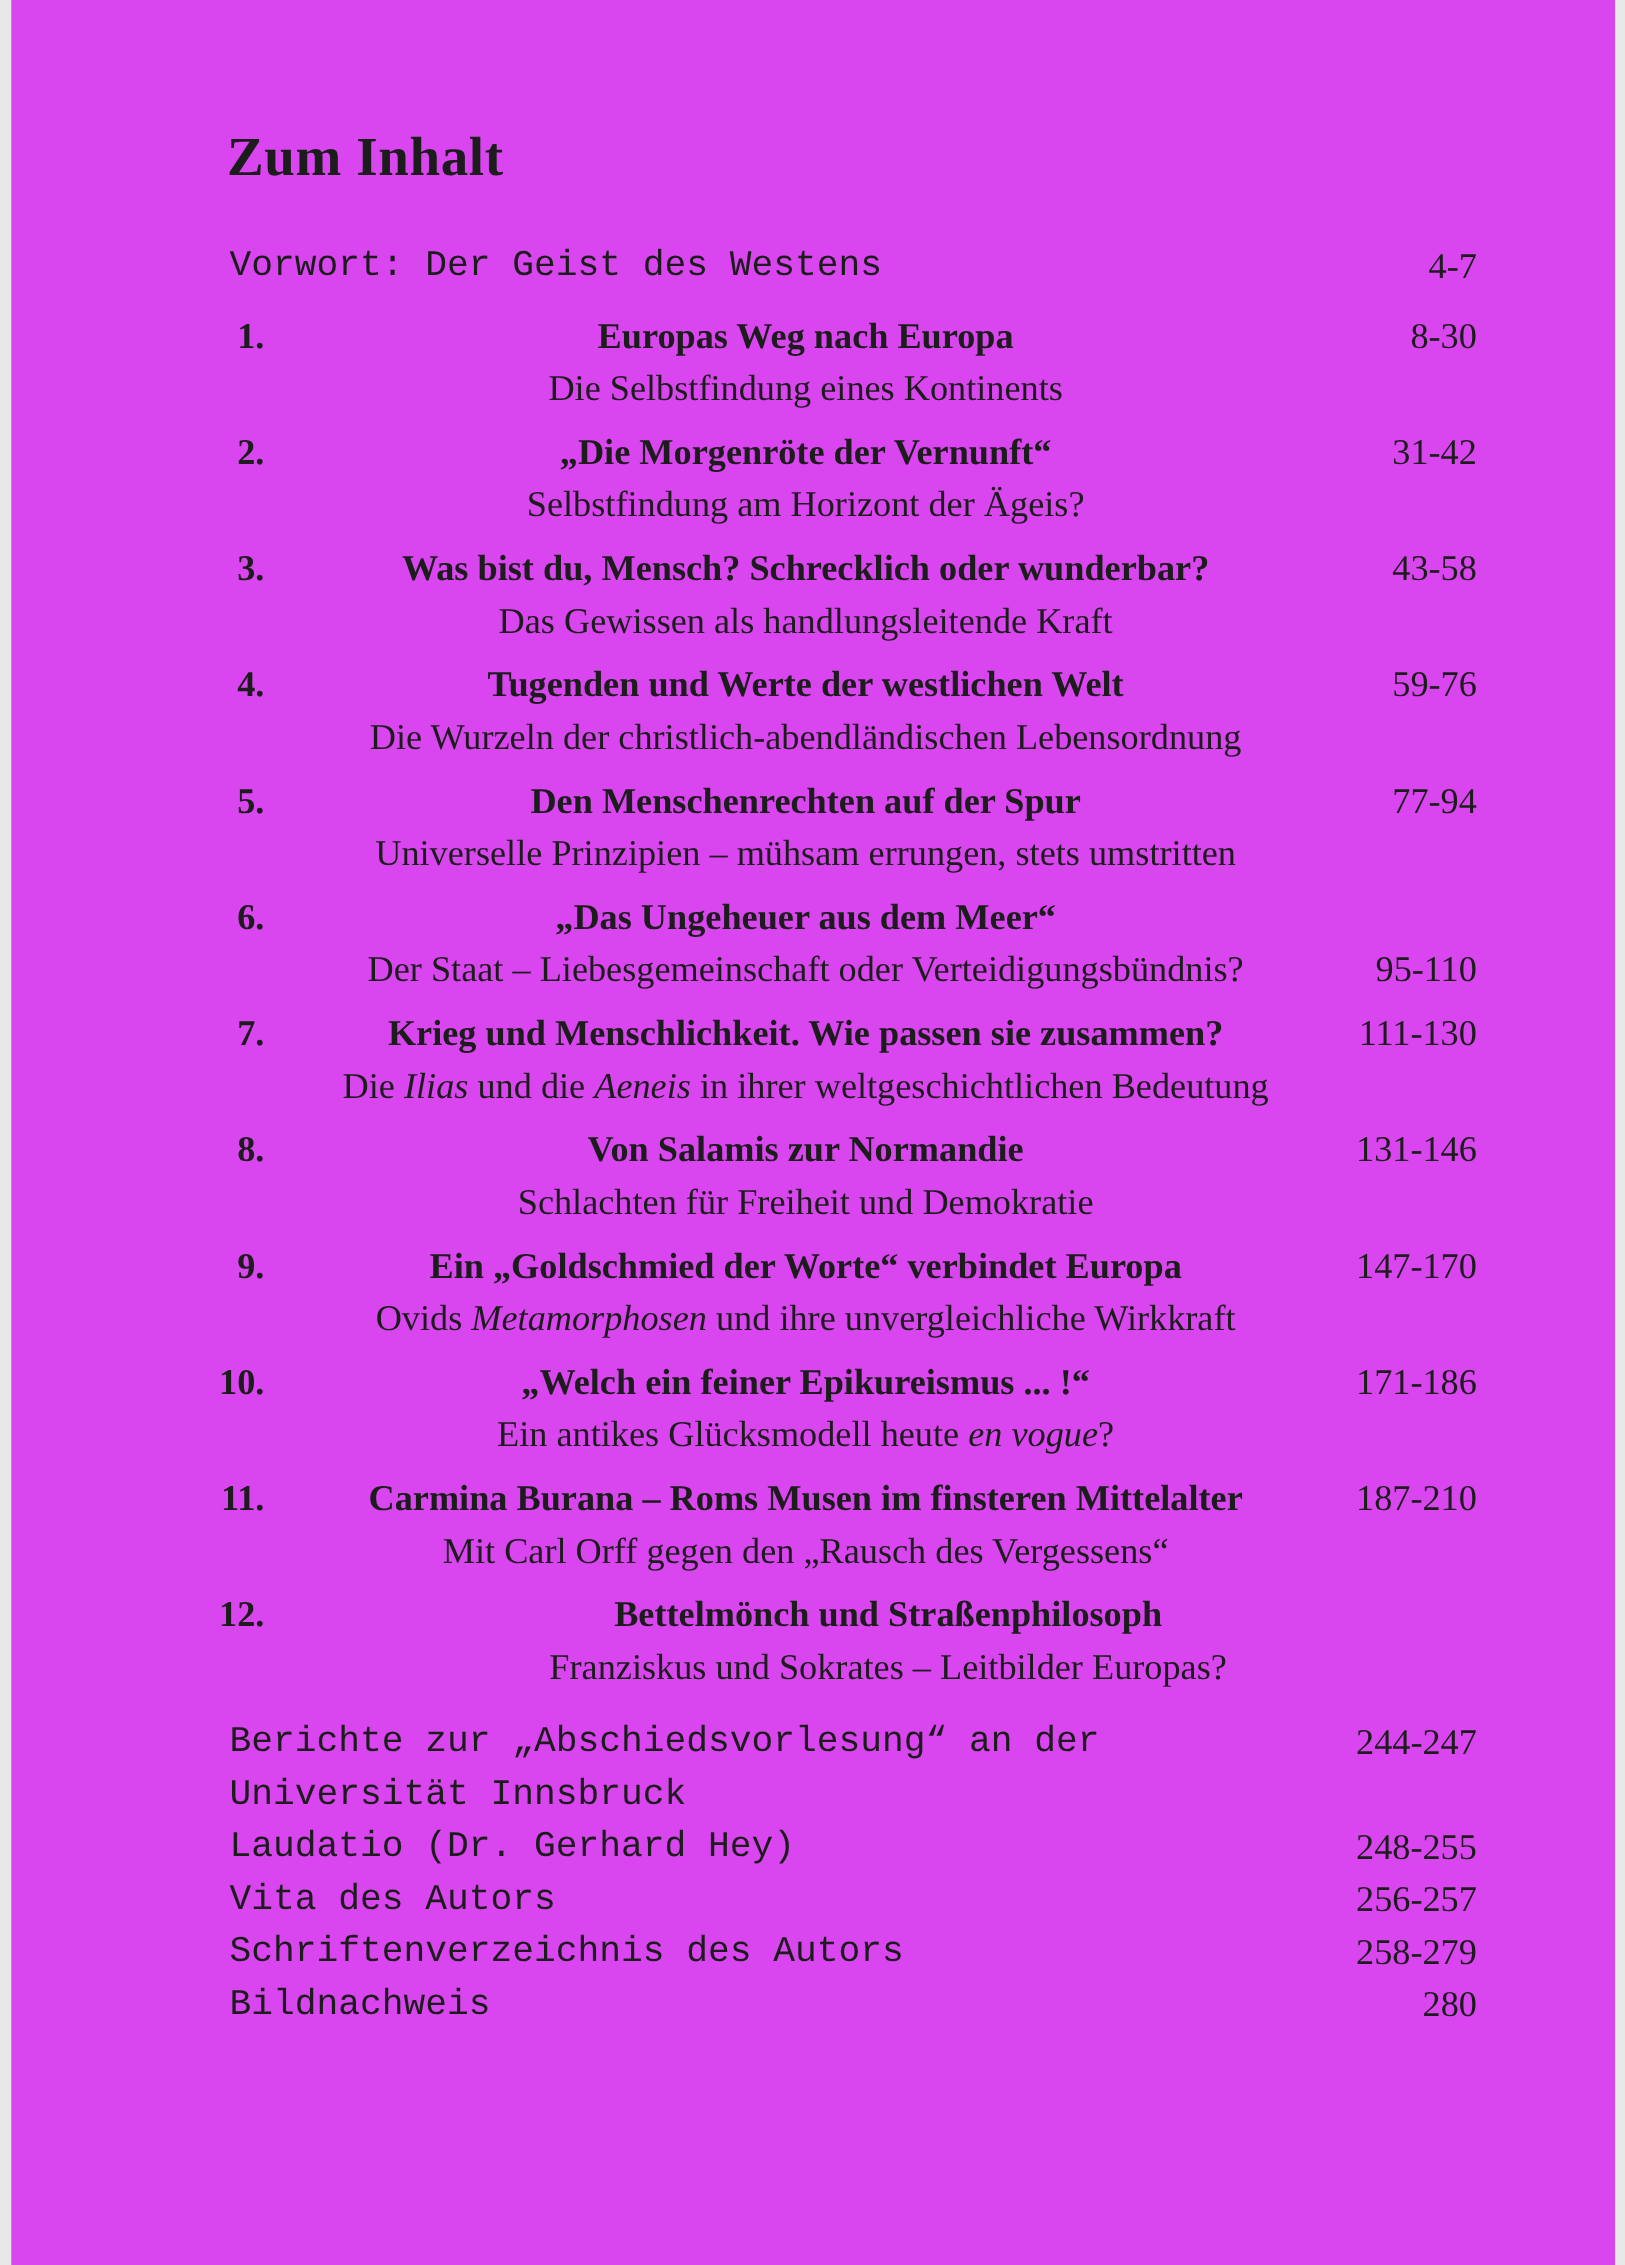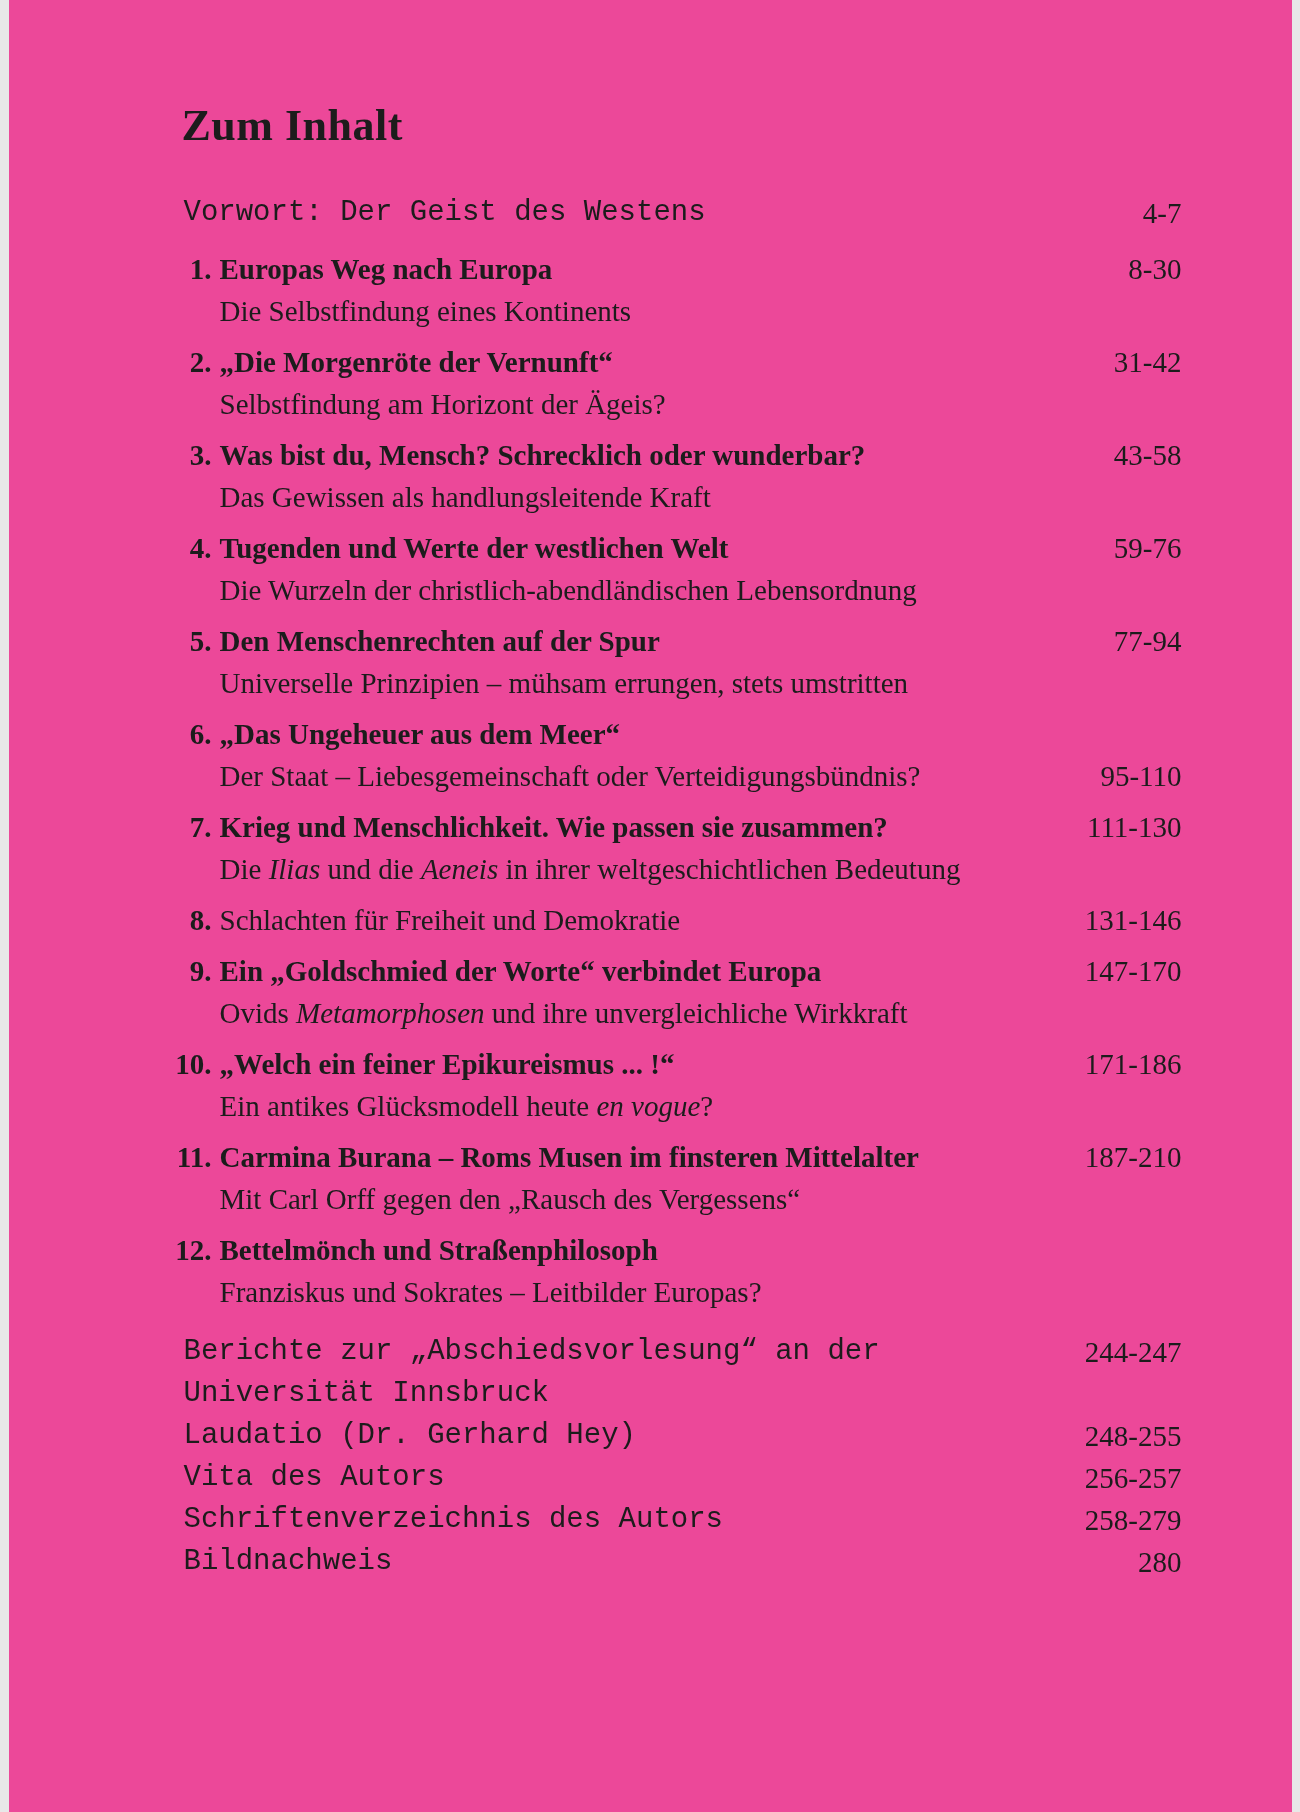--- a/index.html
+++ b/index.html
@@ -1,19 +1,19 @@
 <!DOCTYPE html>
 <html lang="de"><head>
 <meta charset="utf-8">
 <style>
   html,body{margin:0;padding:0;background:#e8e8e8;}
   .page{
     position:relative;
     width:1283px;height:1812px;
-    background:#ec4899;
+    background:#d946ef;
     font-family:"Liberation Serif", serif;
     color:#1c1c1c;
     overflow:hidden;
     margin:0 auto;
   }
   .content{padding:104px 110px 0 150px;}
   h1.doc-title{
     margin:0 0 0 23px;
     font-size:44px;
     line-height:1;
@@ -25,21 +25,21 @@
   .plain-row .label{flex:1 1 auto;font-family:Liberation Mono, monospace;}
   .front-row{margin-top:44px;}
   .entries{margin-top:14px;}
   .entry{display:flex;margin-bottom:9px;font-size:29px;line-height:42px;}
   .entry .num{
     flex:0 0 53px;
     text-align:right;
     font-weight:bold;
     white-space:nowrap;
   }
-  .entry .body{flex:1 1 auto;margin-left:8px;min-width:0;}
+  .entry .body{flex:1 1 auto;margin-left:28px;min-width:0;text-align:center;}
   .entry .title{font-weight:bold;white-space:nowrap;}
   .entry .subtitle{white-space:nowrap;}
   .pages{
     flex:0 0 132px;
     text-align:right;
     white-space:nowrap;
   }
   .pages.on-subtitle{padding-top:42px;}
   .back-rows{margin-top:18px;}
   .it{font-style:italic;font-family:Liberation Serif, serif;}
@@ -109,20 +109,21 @@
           <div class="num">7.</div>
           <div class="body">
             <div class="title">Krieg und Menschlichkeit. Wie passen sie zusammen?</div>
             <div class="subtitle"><span>Die </span><span class="it">Ilias</span><span> und die </span><span class="it">Aeneis</span><span> in ihrer weltgeschichtlichen Bedeutung</span></div>
           </div>
           <div class="pages">111-130</div>
         </div>
         <div class="entry">
           <div class="num">8.</div>
           <div class="body">
+            <div class="title">Von Salamis zur Normandie</div>
             <div class="subtitle"><span>Schlachten für Freiheit und Demokratie</span></div>
           </div>
           <div class="pages">131-146</div>
         </div>
         <div class="entry">
           <div class="num">9.</div>
           <div class="body">
             <div class="title">Ein „Goldschmied der Worte“ verbindet Europa</div>
             <div class="subtitle"><span>Ovids </span><span class="it">Metamorphosen</span><span> und ihre unvergleichliche Wirkkraft</span></div>
           </div>

